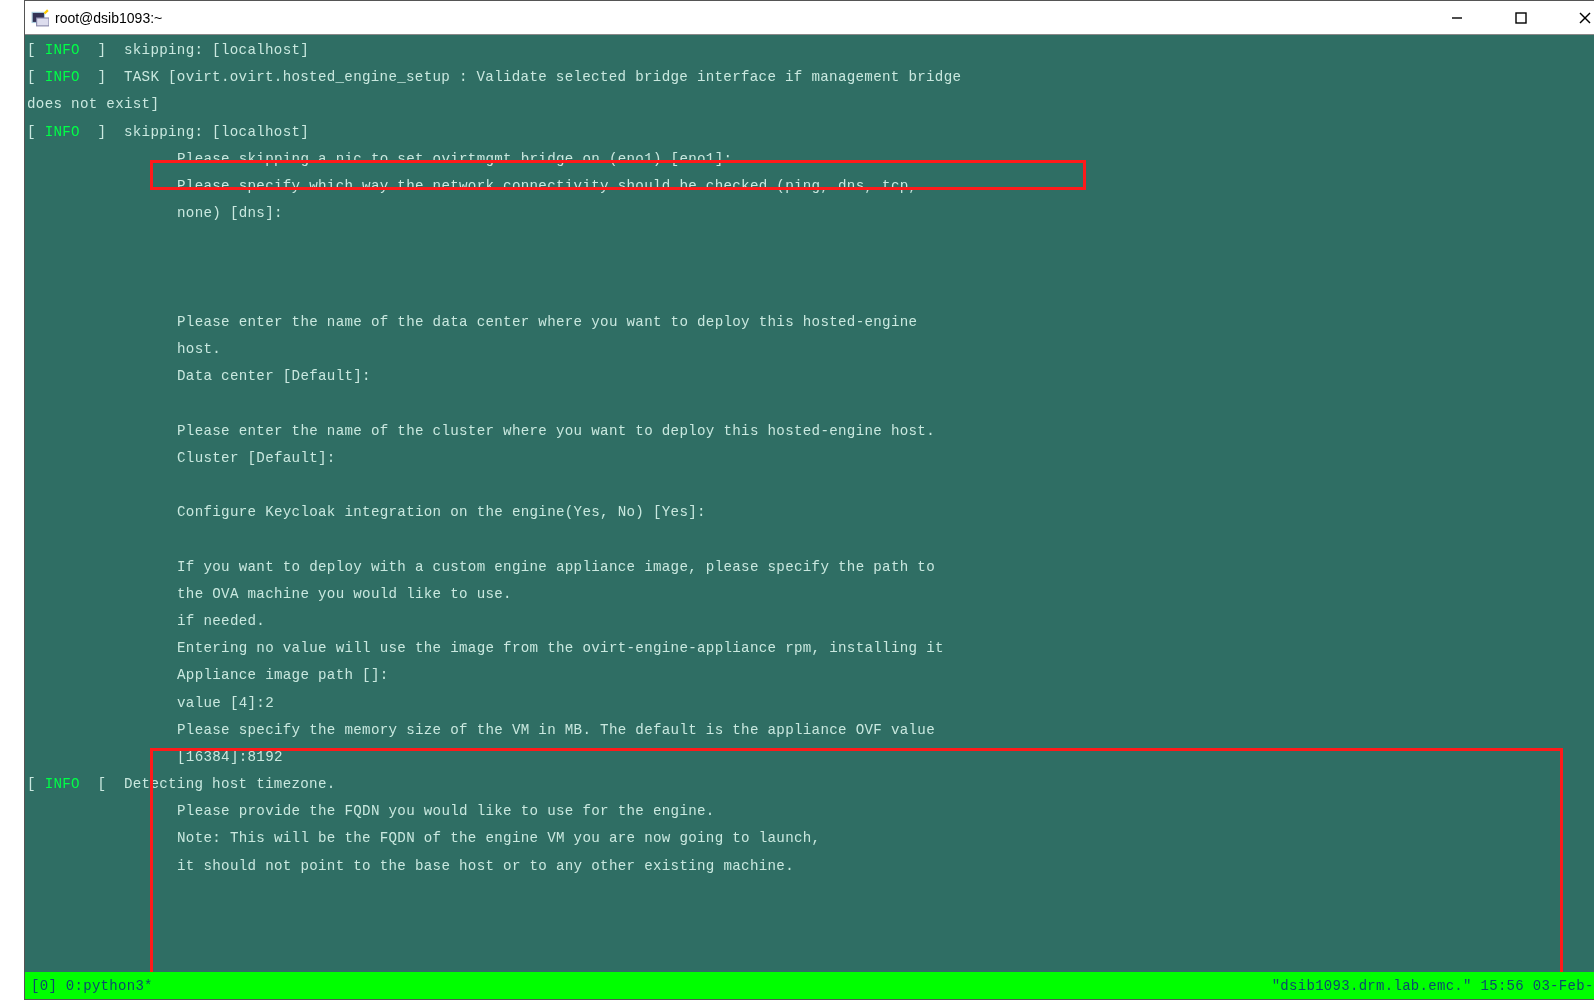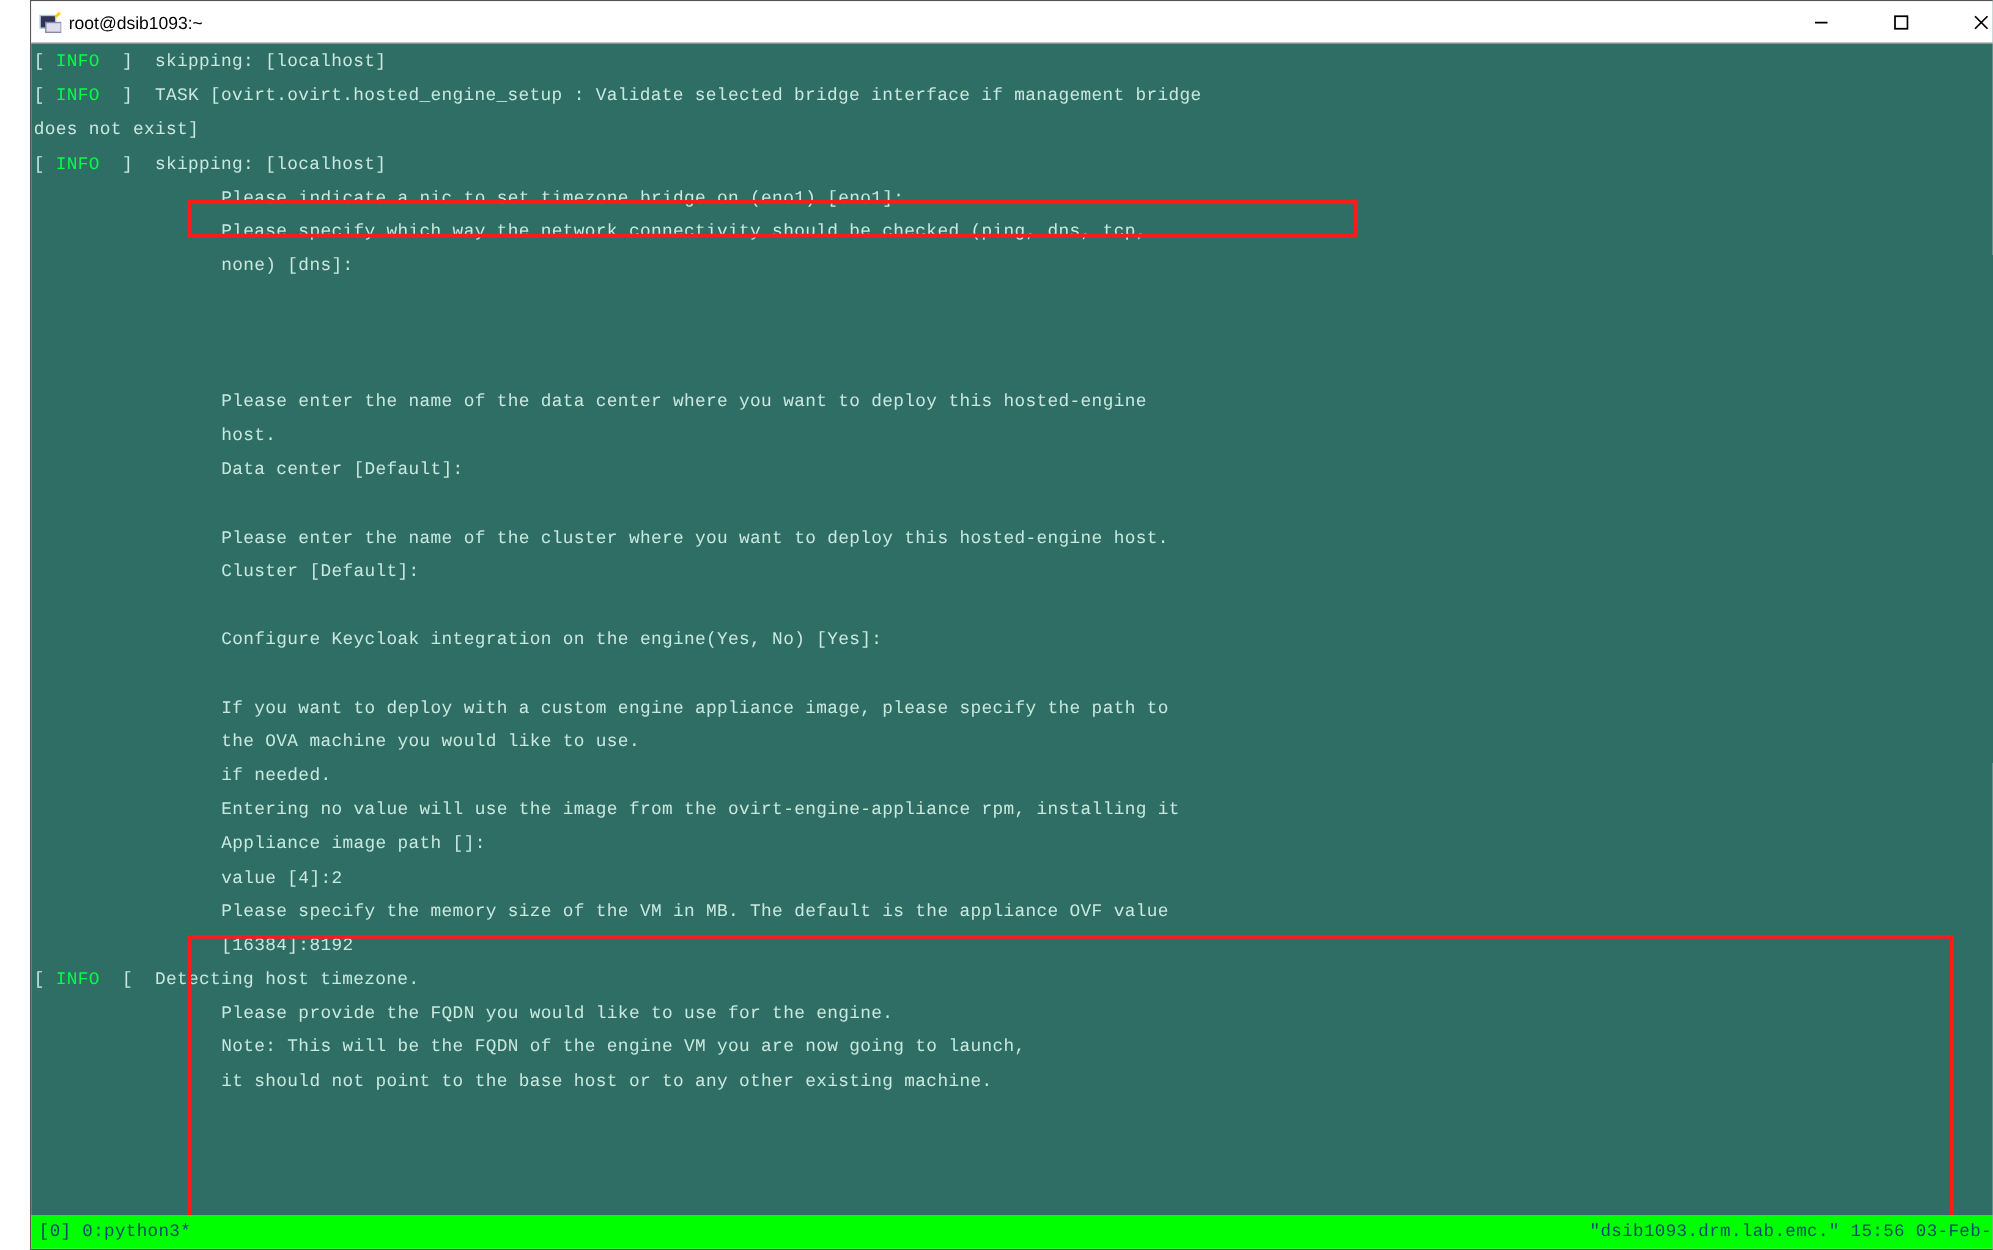--- a/index.html
+++ b/index.html
@@ -113,21 +113,21 @@
   </div>
 
   <div class="terminal">
     <div class="hl-red hl1"></div>
     <div class="hl-red hl2"></div>
 
     <div class="line"><span class="brk">[ </span><span class="info">INFO</span><span class="brk">  ]  </span><span class="plain">skipping: [localhost]</span></div>
     <div class="line"><span class="brk">[ </span><span class="info">INFO</span><span class="brk">  ]  </span><span class="plain">TASK [ovirt.ovirt.hosted_engine_setup : Validate selected bridge interface if management bridge </span></div>
     <div class="line"><span class="plain">does not exist]</span></div>
     <div class="line"><span class="brk">[ </span><span class="info">INFO</span><span class="brk">  ]  </span><span class="plain">skipping: [localhost]</span></div>
-    <div class="line"><span class="indent"></span><span class="plain">Please indicate a nic to set timezone bridge on (eno1) [eno1]:</span></div>
+    <div class="line"><span class="indent"></span><span class="plain">Please skipping a nic to set ovirtmgmt bridge on (eno1) [eno1]:</span></div>
     <div class="line"><span class="indent"></span><span class="plain">Please specify which way the network connectivity should be checked (ping, dns, tcp, </span></div>
     <div class="line"><span class="indent"></span><span class="plain">none) [dns]:</span></div>
     <div class="line">&nbsp;</div>
     <div class="line">&nbsp;</div>
     <div class="line">&nbsp;</div>
     <div class="line"><span class="indent"></span><span class="plain">Please enter the name of the data center where you want to deploy this hosted-engine </span></div>
     <div class="line"><span class="indent"></span><span class="plain">host.</span></div>
     <div class="line"><span class="indent"></span><span class="plain">Data center [Default]:</span></div>
     <div class="line">&nbsp;</div>
     <div class="line"><span class="indent"></span><span class="plain">Please enter the name of the cluster where you want to deploy this hosted-engine host.</span></div>

